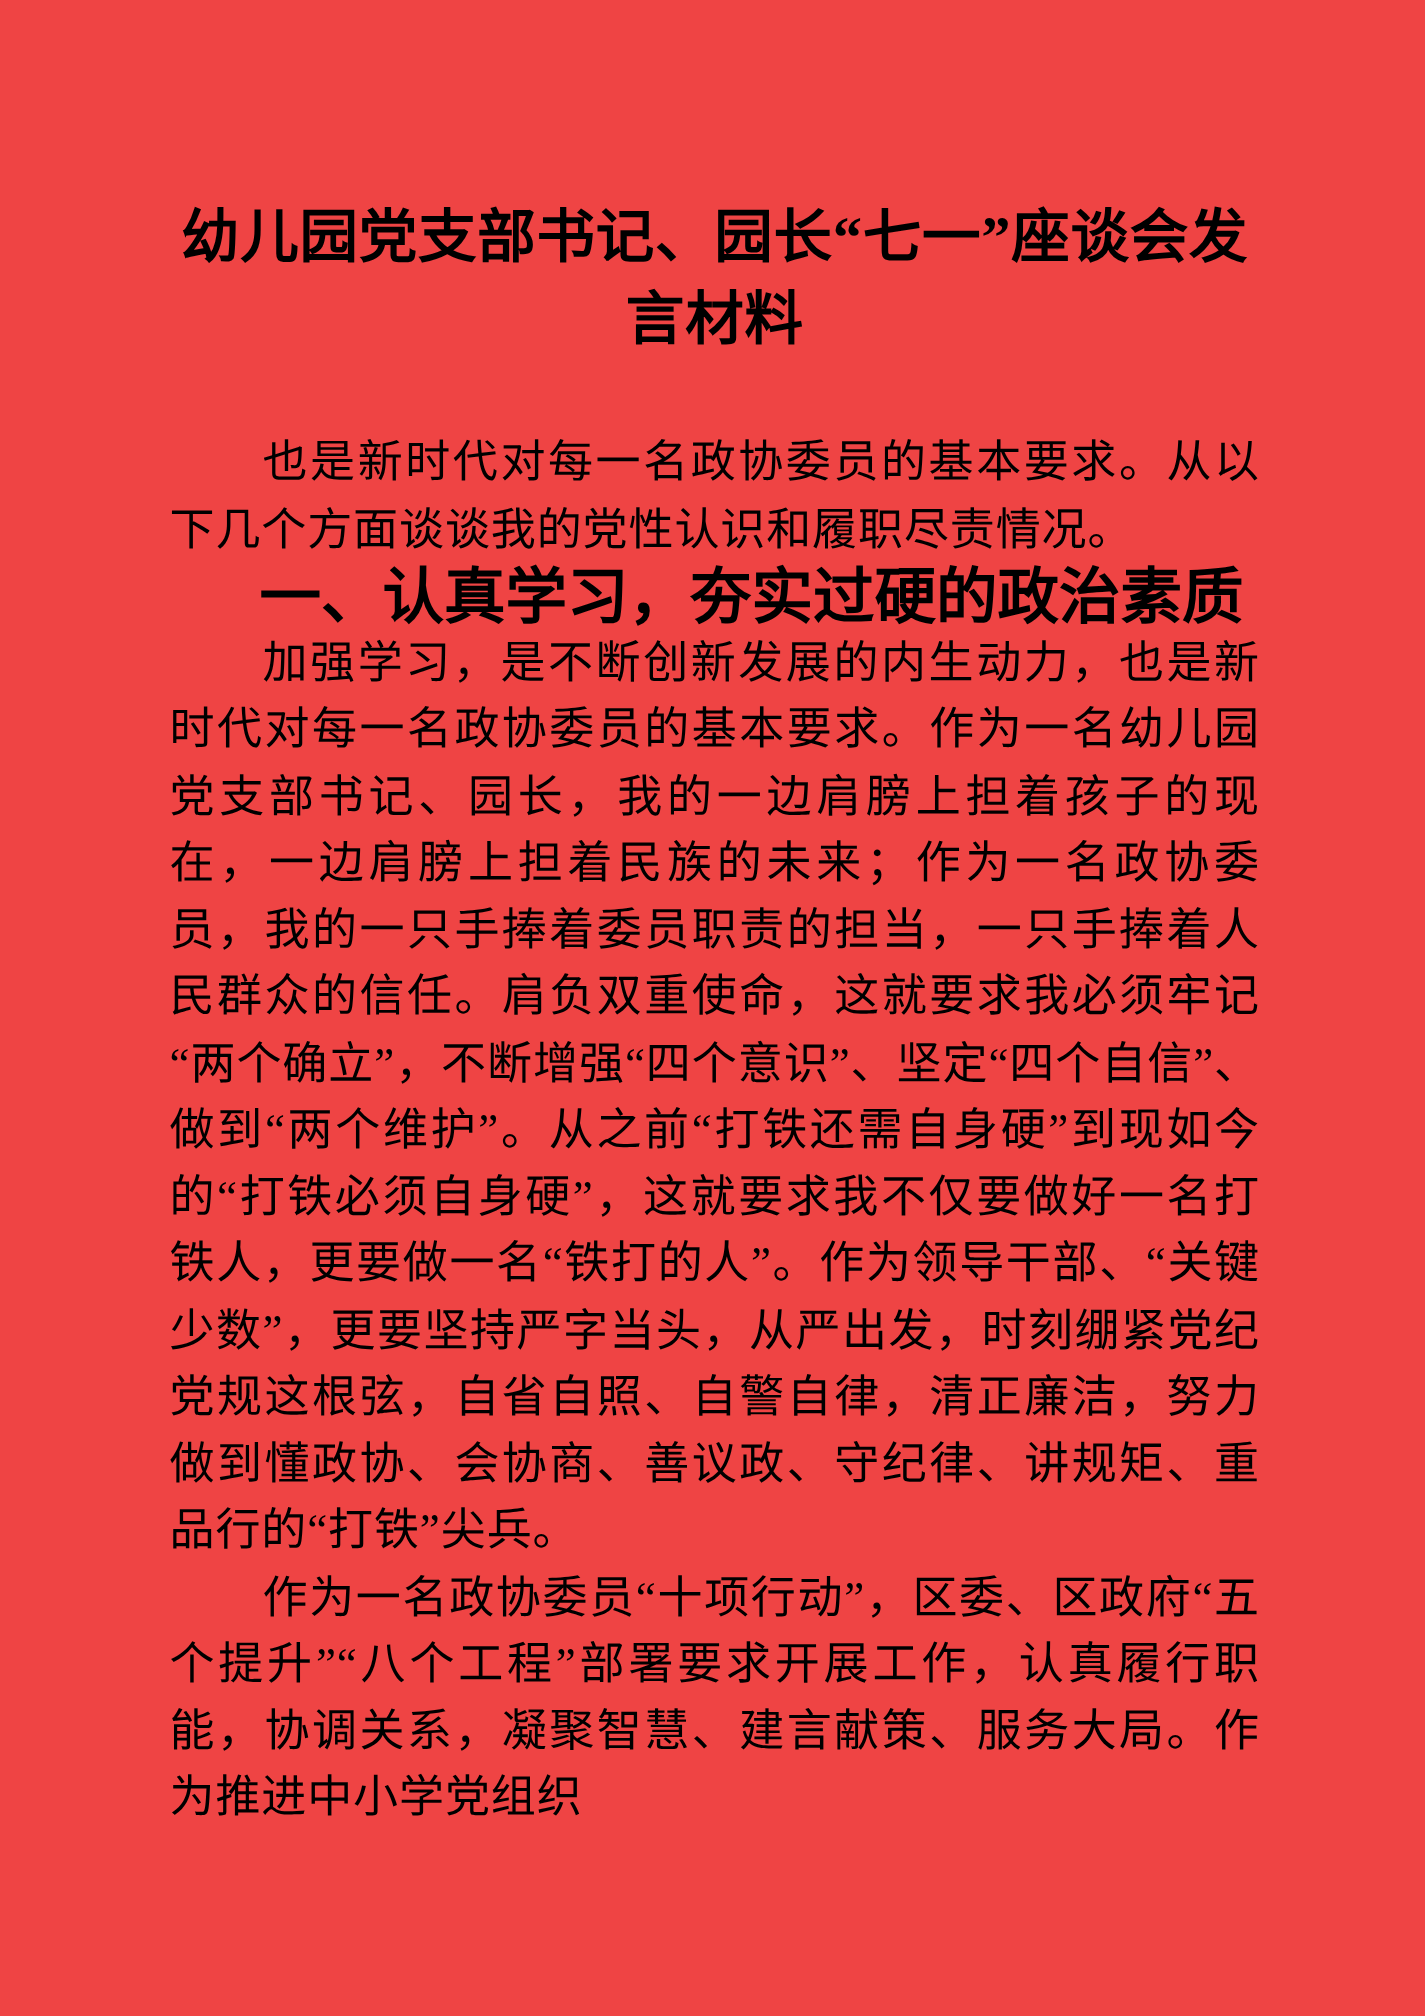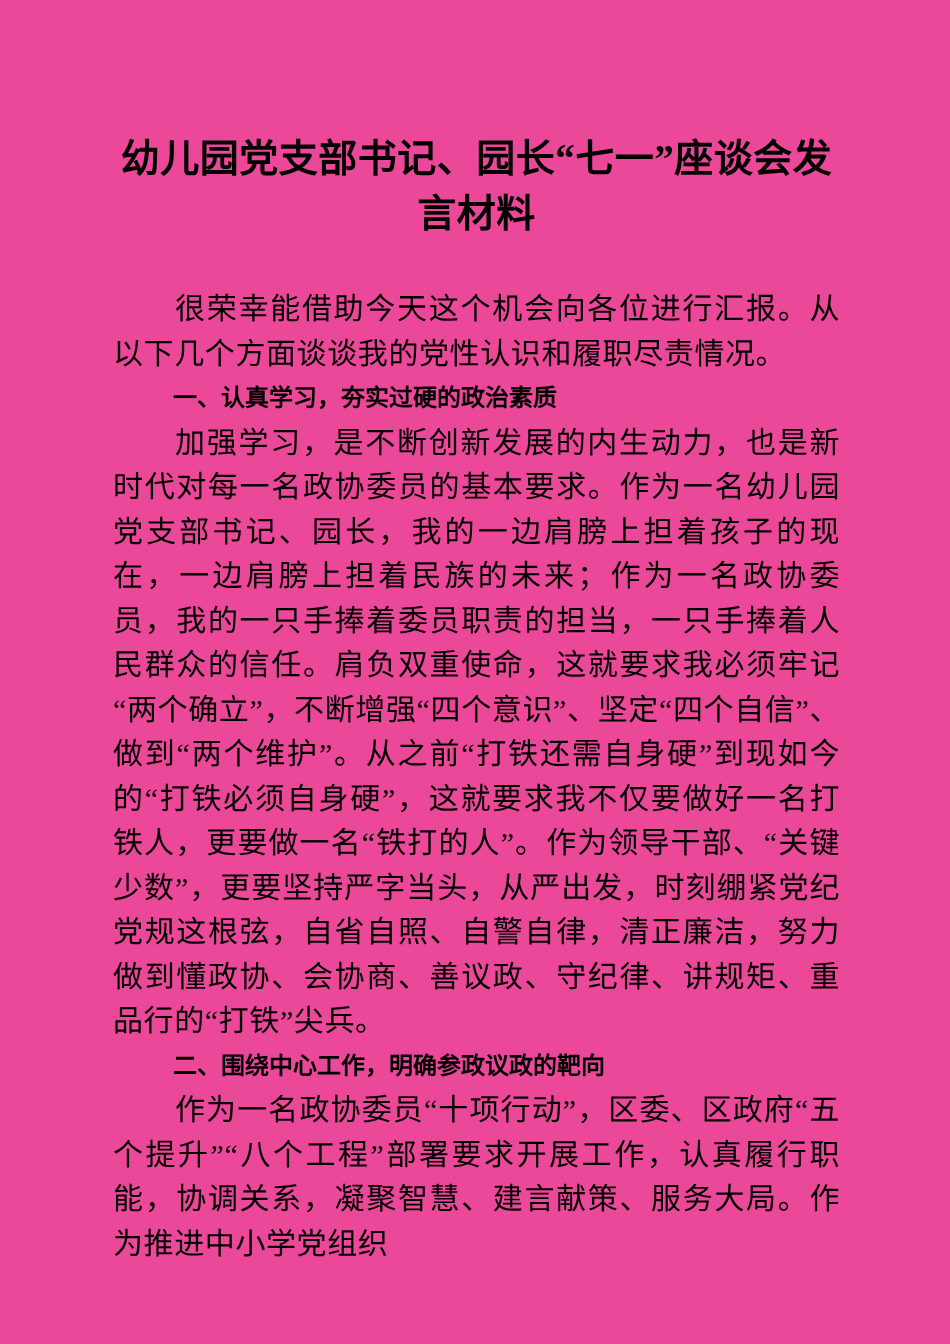--- a/index.html
+++ b/index.html
@@ -7,21 +7,21 @@
     margin: 0;
     padding: 0;
     background: #ffffff;
   }
 
   .page {
     position: relative;
     width: 950px;
     height: 1344px;
     margin: 0 auto;
-    background: #ec4899;
+    background: #ef4444;
     box-sizing: border-box;
     overflow: hidden;
     font-family: "Liberation Serif", "DejaVu Serif", serif;
     color: #000000;
   }
 
   .page-body {
     position: absolute;
     left: 113px;
     top: 0;
@@ -41,21 +41,21 @@
     color: #000000;
     padding-top: 131px;
   }
 
   
   .section-heading {
     margin: 0;
     padding: 0;
     font-family: "Liberation Sans", "DejaVu Sans", sans-serif;
     font-weight: bold;
-    font-size: 24px;
+    font-size: 41px;
     line-height: 44.5px;
     text-indent: 60px;
     letter-spacing: 0px;
     color: #000000;
     white-space: nowrap;
   }
 
   
   .body-para {
     margin: 0;
@@ -77,24 +77,23 @@
 
 <div class="page">
   <div class="page-body">
 
     <h1 class="doc-title">
       <span>幼儿园党支部书记、园长“七一”座谈会发言</span><span>材料</span>
     </h1>
 
     <div class="spacer-intro"></div>
 
-    <p class="body-para">很荣幸能借助今天这个机会向各位进行汇报。从以下几个方面谈谈我的党性认识和履职尽责情况。</p>
+    <p class="body-para">也是新时代对每一名政协委员的基本要求。从以下几个方面谈谈我的党性认识和履职尽责情况。</p>
 
     <h2 class="section-heading">一、认真学习，夯实过硬的政治素质</h2>
 
     <p class="body-para">加强学习，是不断创新发展的内生动力，也是新时代对每一名政协委员的基本要求。作为一名幼儿园党支部书记、园长，我的一边肩膀上担着孩子的现在，一边肩膀上担着民族的未来；作为一名政协委员，我的一只手捧着委员职责的担当，一只手捧着人民群众的信任。肩负双重使命，这就要求我必须牢记“两个确立”，不断增强“四个意识”、坚定“四个自信”、做到“两个维护”。从之前“打铁还需自身硬”到现如今的“打铁必须自身硬”，这就要求我不仅要做好一名打铁人，更要做一名“铁打的人”。作为领导干部、“关键少数”，更要坚持严字当头，从严出发，时刻绷紧党纪党规这根弦，自省自照、自警自律，清正廉洁，努力做到懂政协、会协商、善议政、守纪律、讲规矩、重品行的“打铁”尖兵。</p>
 
-    <h2 class="section-heading">二、围绕中心工作，明确参政议政的靶向</h2>
 
     <p class="body-para">作为一名政协委员“十项行动”，区委、区政府“五个提升”“八个工程”部署要求开展工作，认真履行职能，协调关系，凝聚智慧、建言献策、服务大局。作为推进中小学党组织</p>
 
   </div>
 </div>
 
 </body></html>

